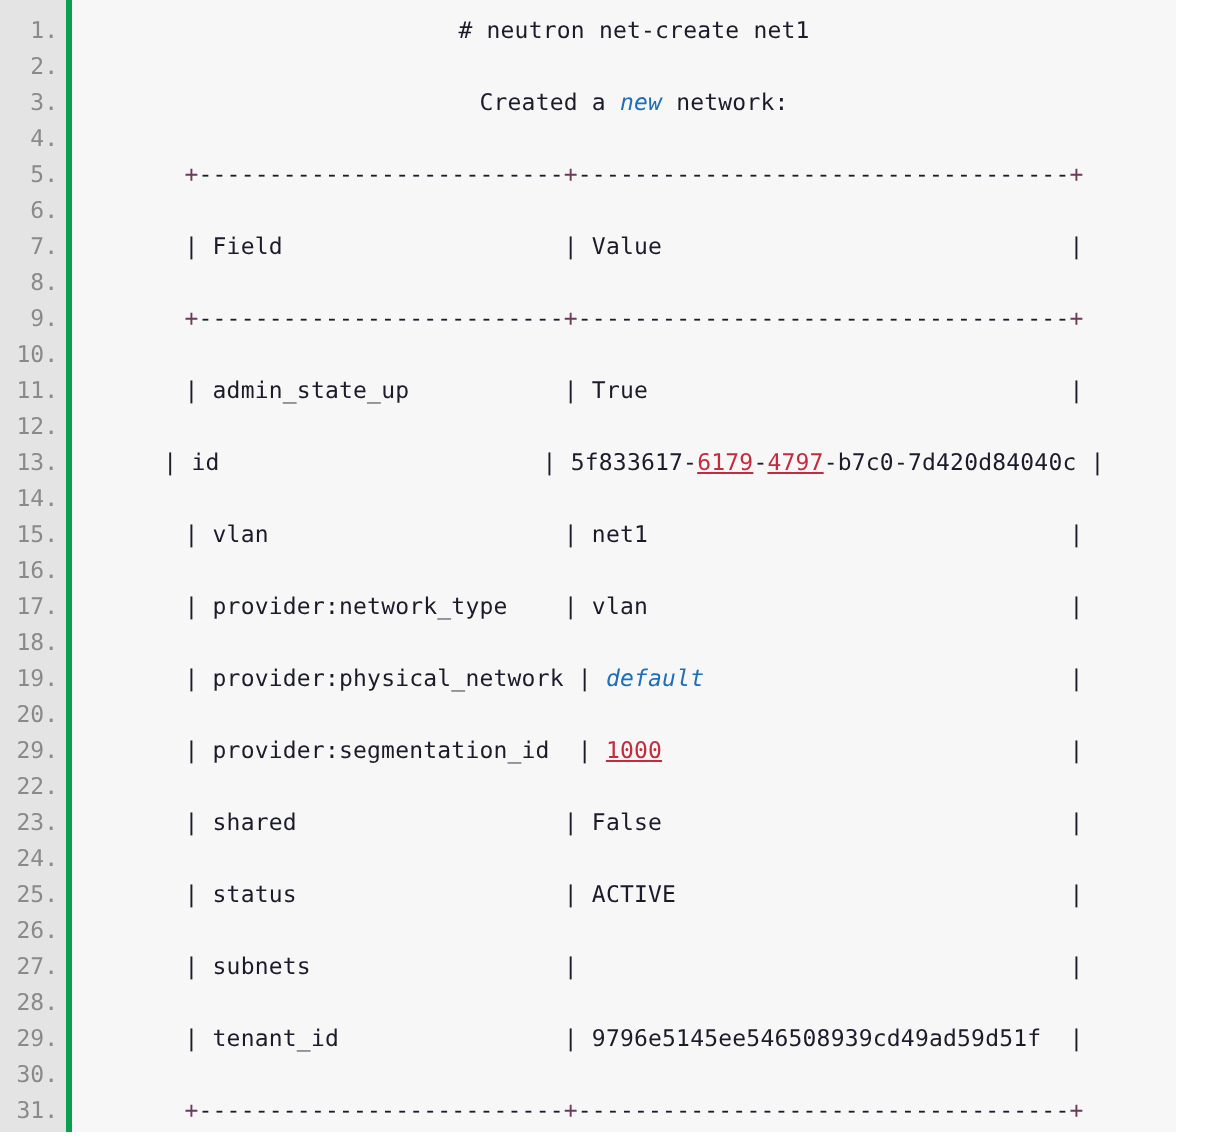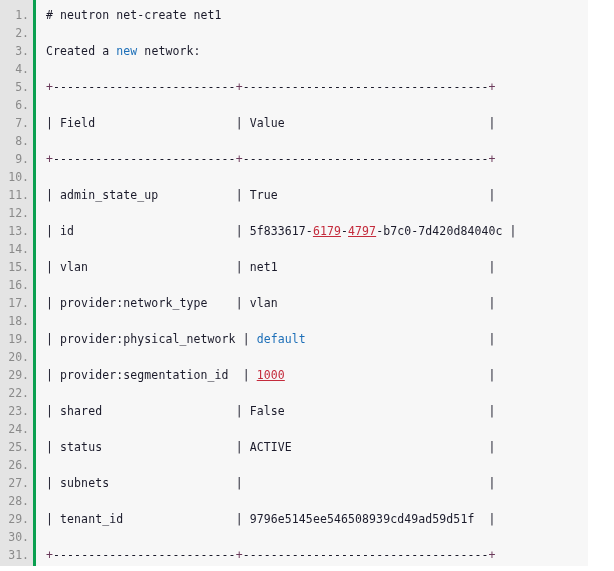--- a/index.html
+++ b/index.html
@@ -57,32 +57,33 @@
 
   
   .code-area {
     flex: 1 1 auto;
     height: 566px;
     background: #f7f7f7;
     box-sizing: border-box;
     padding-top: 6px;
     padding-left: 10px;
     overflow: hidden;
+    text-align: center;
   }
   .code-line {
     height: 18px;
     line-height: 18px;
     font-size: 11.5px;
     color: #1b1b2b;
     white-space: pre;
     letter-spacing: 0.1px;
   }
 
   
-  .tok-kw  { color: #1d6fb8; }   
+  .tok-kw  { color: #1d6fb8; font-style: italic; }   
   .tok-num { color: #c42b3c; text-decoration: underline; }   
   .tok-pun { color: #6b3a5b; }   
   .tok-plain { color: #1b1b2b; }
 </style>
 </head>
 <body>
 
 <div class="code-block">
 
   <div class="gutter">

